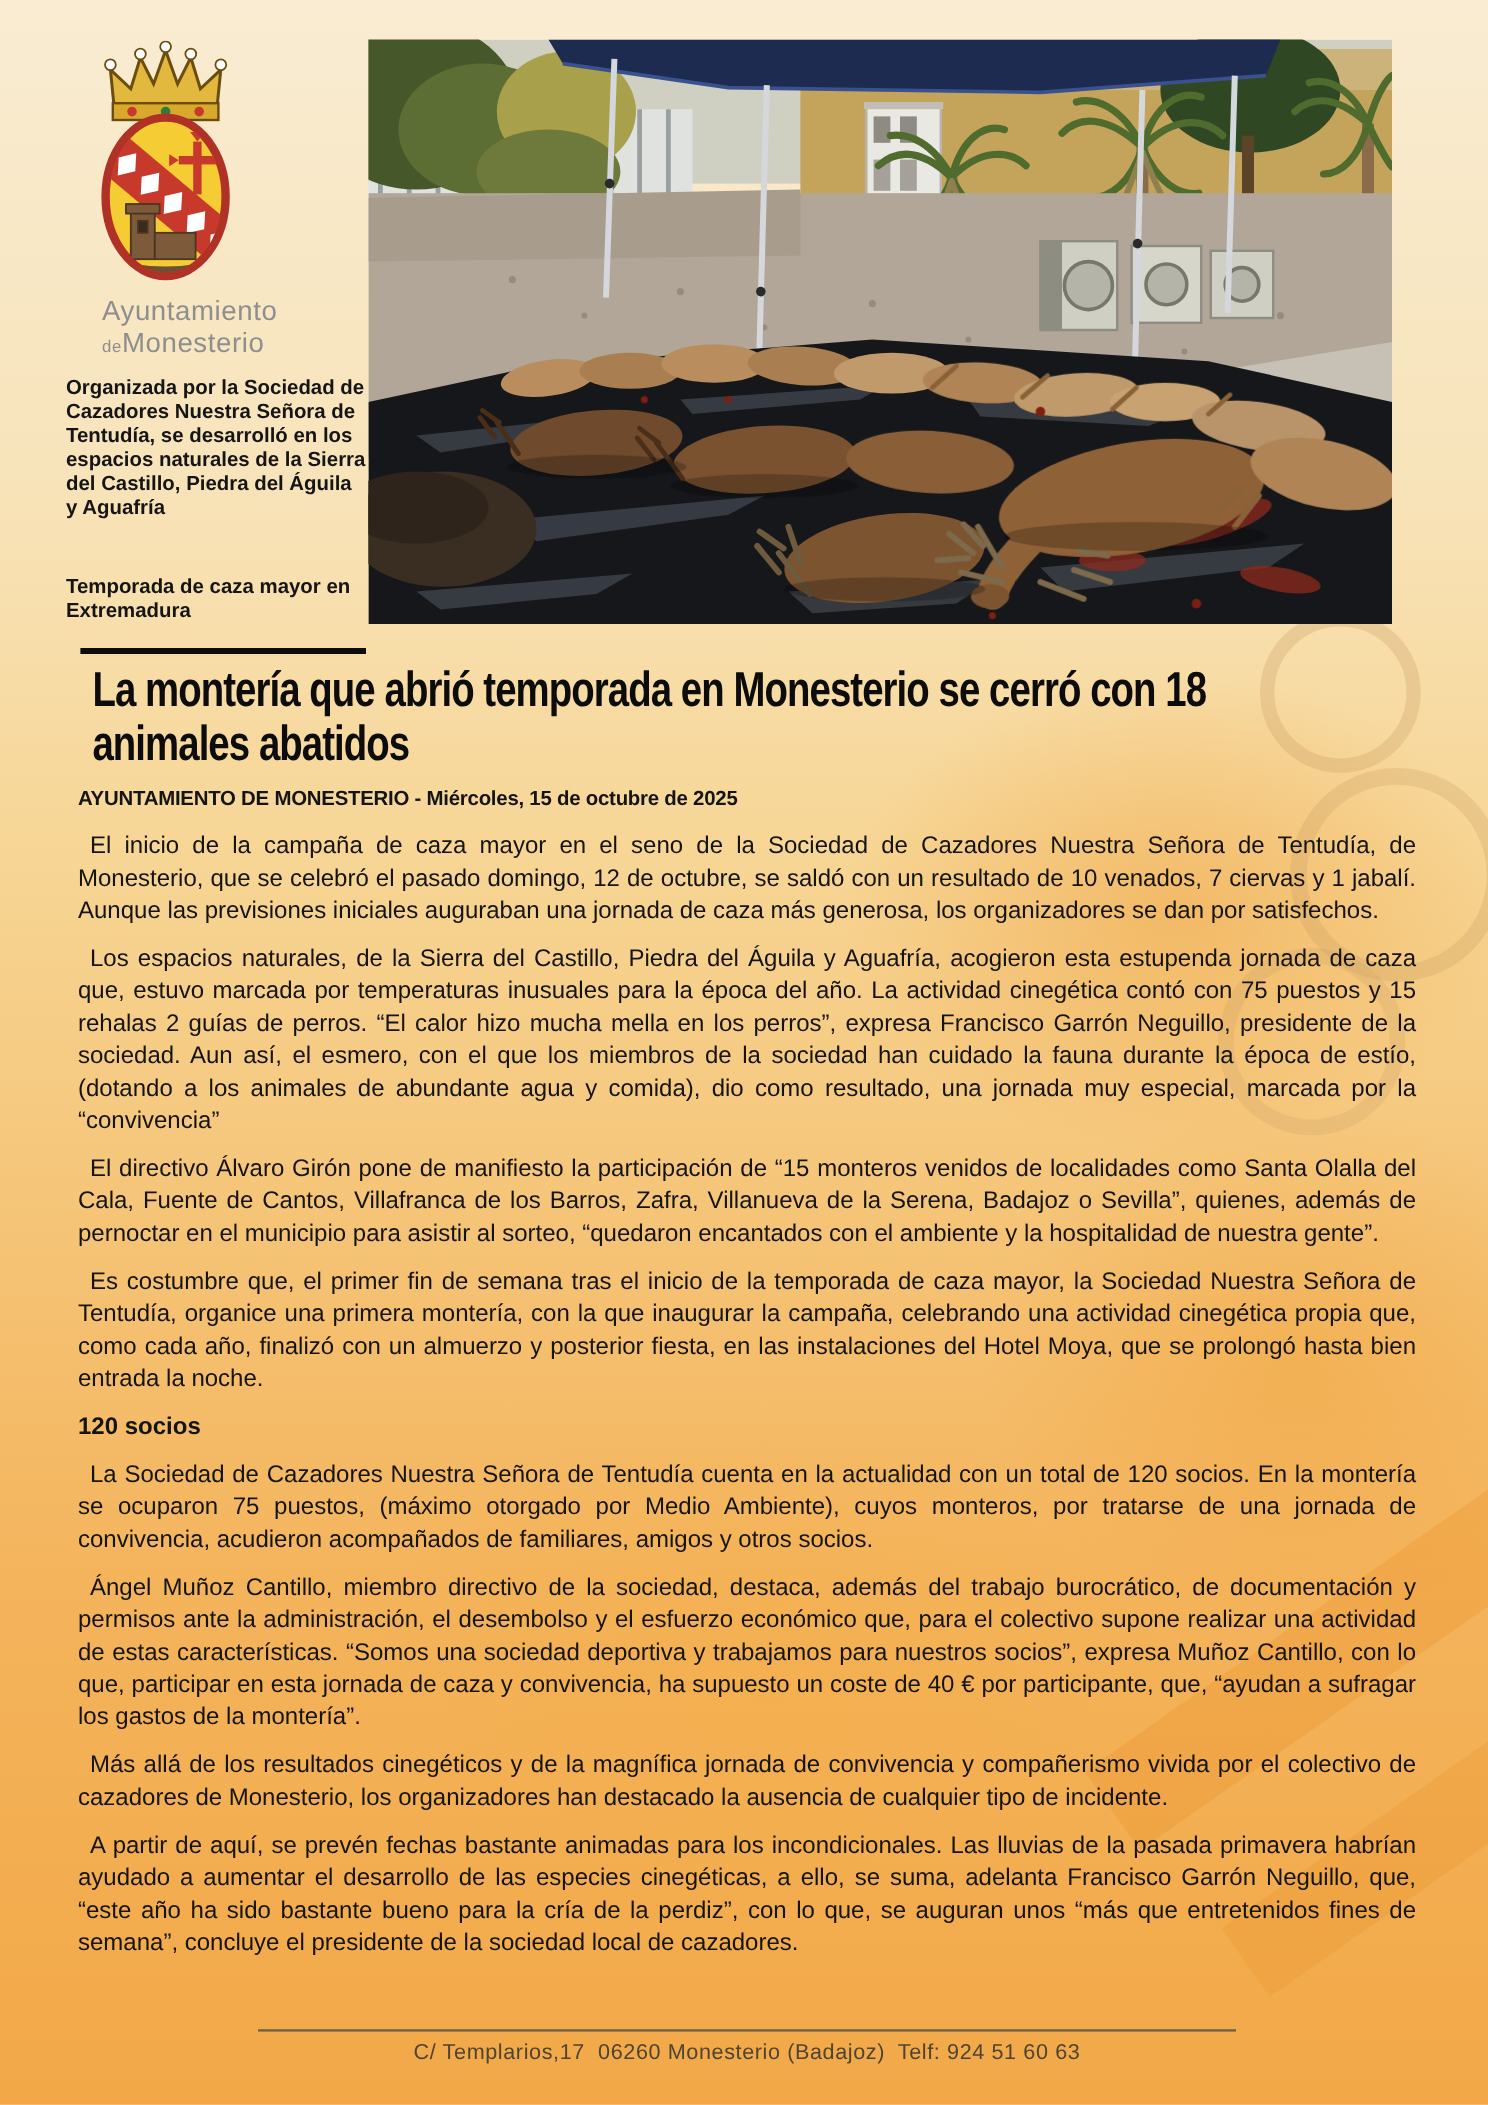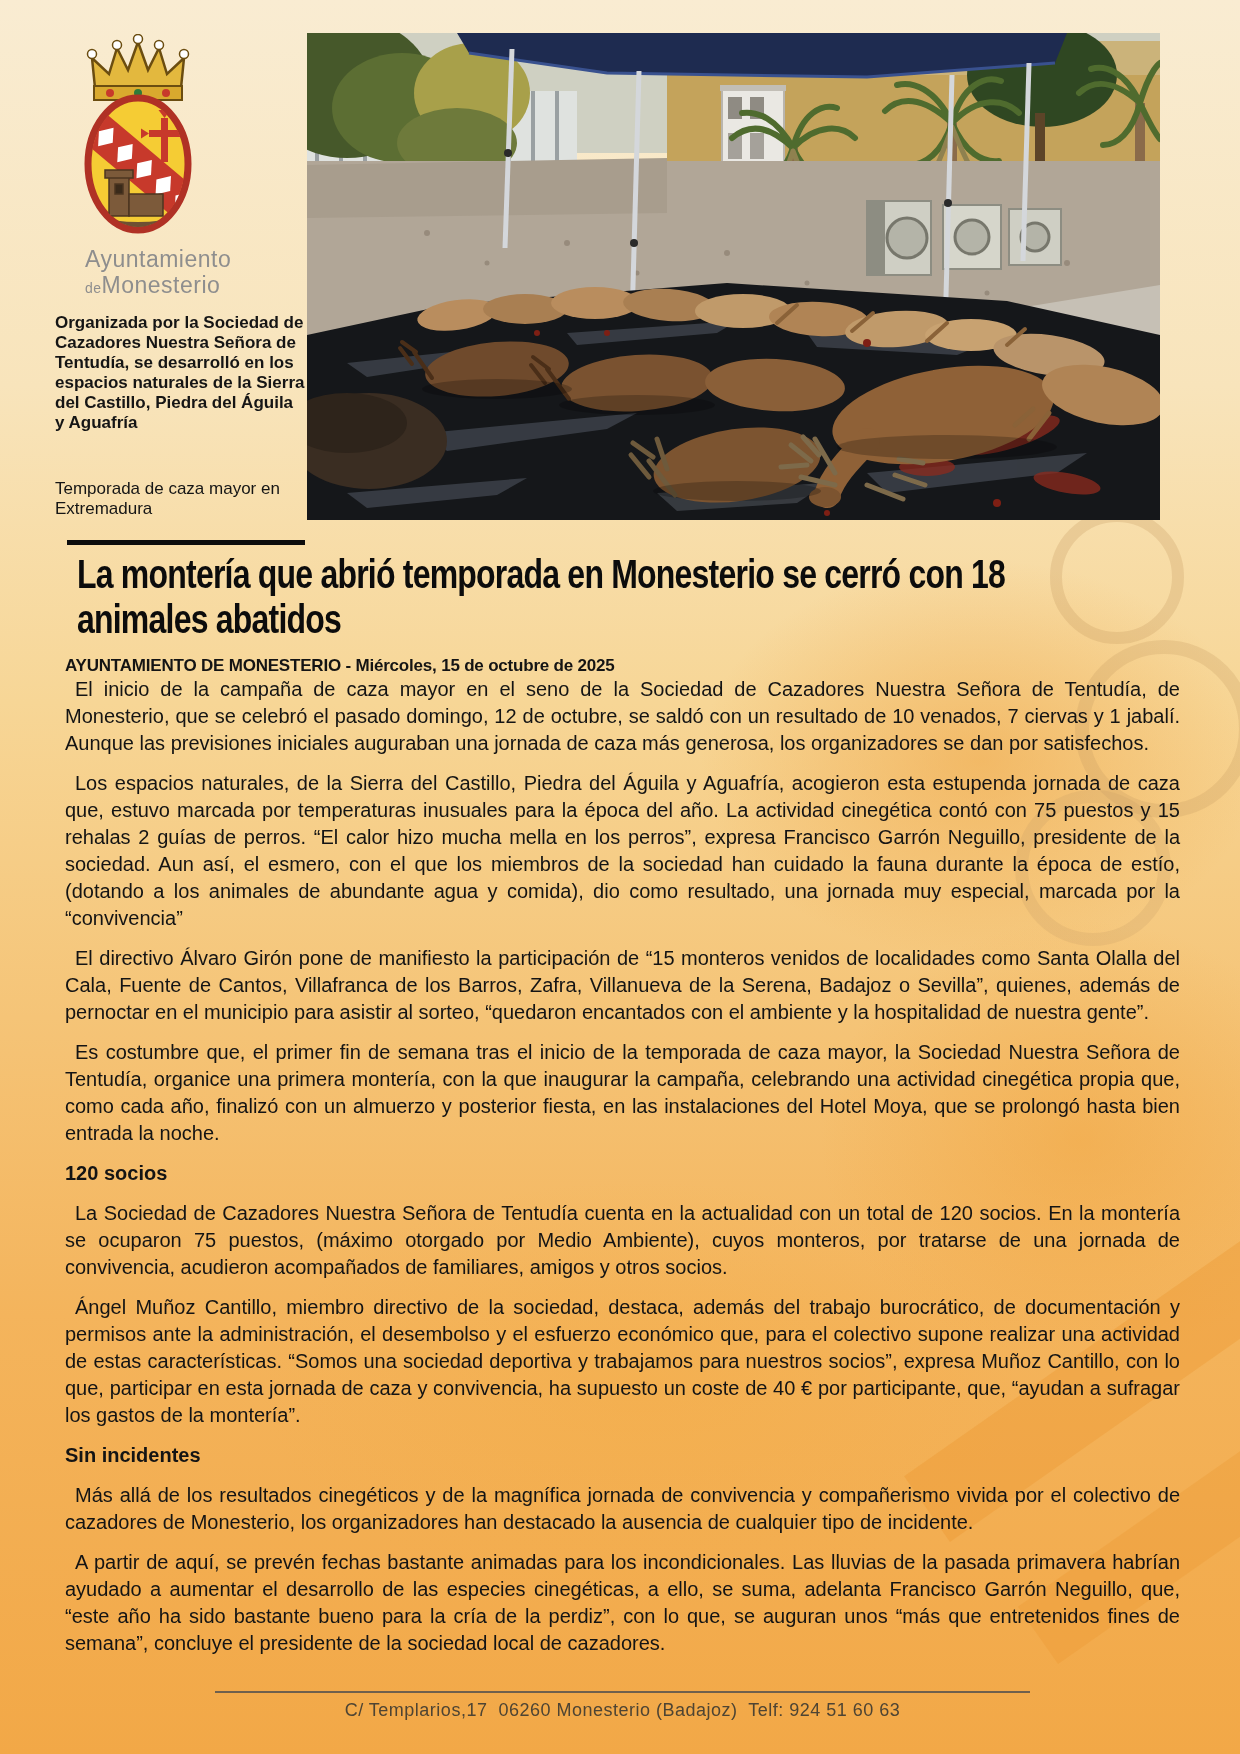--- a/index.html
+++ b/index.html
@@ -11,30 +11,30 @@
   
   .wm{position:absolute;pointer-events:none;}
   .wm-blob{border-radius:50%;}
   .wm-ring{border-radius:50%;background:transparent;}
   
   .leftcol{position:absolute;left:55px;top:34px;width:250px;}
   .crest{display:block;margin-left:24px;}
   .orgname{margin-top:4px;margin-left:30px;color:#8e8e8e;font-size:23px;line-height:26px;letter-spacing:.5px;}
   .orgname .de{font-size:14px;margin-top:48px;}
   .intro{margin-top:12px;font-size:17px;font-weight:bold;line-height:20px;color:#151515;}
-  .topic{margin-top:46px;font-size:17px;font-weight:normal;line-height:20px;color:#151515;}
+  .topic{margin-top:46px;font-size:17px;font-weight:bold;line-height:20px;color:#151515;}
   
   .photo{position:absolute;left:307px;top:33px;width:853px;height:487px;}
   
   .article{position:absolute;left:65px;top:540px;width:1115px;color:#141414;}
   .rule{width:238px;height:5px;background:#0d0d0d;margin-left:2px;}
   .headline{margin-top:7px;margin-left:12px;width:1430px;transform:scaleX(.78);transform-origin:left top;
     font-size:41px;line-height:45px;font-weight:bold;letter-spacing:-1px;color:#0c0c0c;}
   .dateline{margin-top:14px;font-size:17px;font-weight:bold;letter-spacing:-.2px;}
-  .bodytext{}
+  .bodytext{margin-top:16px;}
   .bodytext p{font-size:20px;line-height:27px;margin:0 0 13px 0;text-align:justify;text-indent:10px;}
   .bodytext .subhead{font-size:20px;line-height:27px;margin:0 0 13px 0;font-weight:bold;}
   
   .footer-line{position:absolute;left:215px;top:1691px;width:815px;height:2px;background:#6f604d;}
   .footer-text{position:absolute;left:215px;top:1700px;width:815px;text-align:center;
     font-size:18px;color:#4e4433;letter-spacing:.5px;white-space:pre-wrap;}
 </style>
 </head>
 <body>
 
@@ -304,20 +304,19 @@
   <div class="dateline">AYUNTAMIENTO DE MONESTERIO - Miércoles, 15 de octubre de 2025</div>
 
   <div class="bodytext">
     <p>El inicio de la campaña de caza mayor en el seno de la Sociedad de Cazadores Nuestra Señora de Tentudía, de Monesterio, que se celebró el pasado domingo, 12 de octubre, se saldó con un resultado de 10 venados, 7 ciervas y 1 jabalí. Aunque las previsiones iniciales auguraban una jornada de caza más generosa, los organizadores se dan por satisfechos.</p>
     <p>Los espacios naturales, de la Sierra del Castillo, Piedra del Águila y Aguafría, acogieron esta estupenda jornada de caza que, estuvo marcada por temperaturas inusuales para la época del año. La actividad cinegética contó con 75 puestos y 15 rehalas 2 guías de perros. “El calor hizo mucha mella en los perros”, expresa Francisco Garrón Neguillo, presidente de la sociedad. Aun así, el esmero, con el que los miembros de la sociedad han cuidado la fauna durante la época de estío, (dotando a los animales de abundante agua y comida), dio como resultado, una jornada muy especial, marcada por la “convivencia”</p>
     <p>El directivo Álvaro Girón pone de manifiesto la participación de “15 monteros venidos de localidades como Santa Olalla del Cala, Fuente de Cantos, Villafranca de los Barros, Zafra, Villanueva de la Serena, Badajoz o Sevilla”, quienes, además de pernoctar en el municipio para asistir al sorteo, “quedaron encantados con el ambiente y la hospitalidad de nuestra gente”.</p>
     <p>Es costumbre que, el primer fin de semana tras el inicio de la temporada de caza mayor, la Sociedad Nuestra Señora de Tentudía, organice una primera montería, con la que inaugurar la campaña, celebrando una actividad cinegética propia que, como cada año, finalizó con un almuerzo y posterior fiesta, en las instalaciones del Hotel Moya, que se prolongó hasta bien entrada la noche.</p>
     <div class="subhead">120 socios</div>
     <p>La Sociedad de Cazadores Nuestra Señora de Tentudía cuenta en la actualidad con un total de 120 socios. En la montería se ocuparon 75 puestos, (máximo otorgado por Medio Ambiente), cuyos monteros, por tratarse de una jornada de convivencia, acudieron acompañados de familiares, amigos y otros socios.</p>
     <p>Ángel Muñoz Cantillo, miembro directivo de la sociedad, destaca, además del trabajo burocrático, de documentación y permisos ante la administración, el desembolso y el esfuerzo económico que, para el colectivo supone realizar una actividad de estas características. “Somos una sociedad deportiva y trabajamos para nuestros socios”, expresa Muñoz Cantillo, con lo que, participar en esta jornada de caza y convivencia, ha supuesto un coste de 40 € por participante, que, “ayudan a sufragar los gastos de la montería”.</p>
-    <div class="subhead">Sin incidentes</div>
     <p>Más allá de los resultados cinegéticos y de la magnífica jornada de convivencia y compañerismo vivida por el colectivo de cazadores de Monesterio, los organizadores han destacado la ausencia de cualquier tipo de incidente.</p>
     <p>A partir de aquí, se prevén fechas bastante animadas para los incondicionales. Las lluvias de la pasada primavera habrían ayudado a aumentar el desarrollo de las especies cinegéticas, a ello, se suma, adelanta Francisco Garrón Neguillo, que, “este año ha sido bastante bueno para la cría de la perdiz”, con lo que, se auguran unos “más que entretenidos fines de semana”, concluye el presidente de la sociedad local de cazadores.</p>
   </div>
 </div>
 
 <div class="footer-line"></div>
 <div class="footer-text">C/ Templarios,17  06260 Monesterio (Badajoz)  Telf: 924 51 60 63</div>
 
 </body></html>

